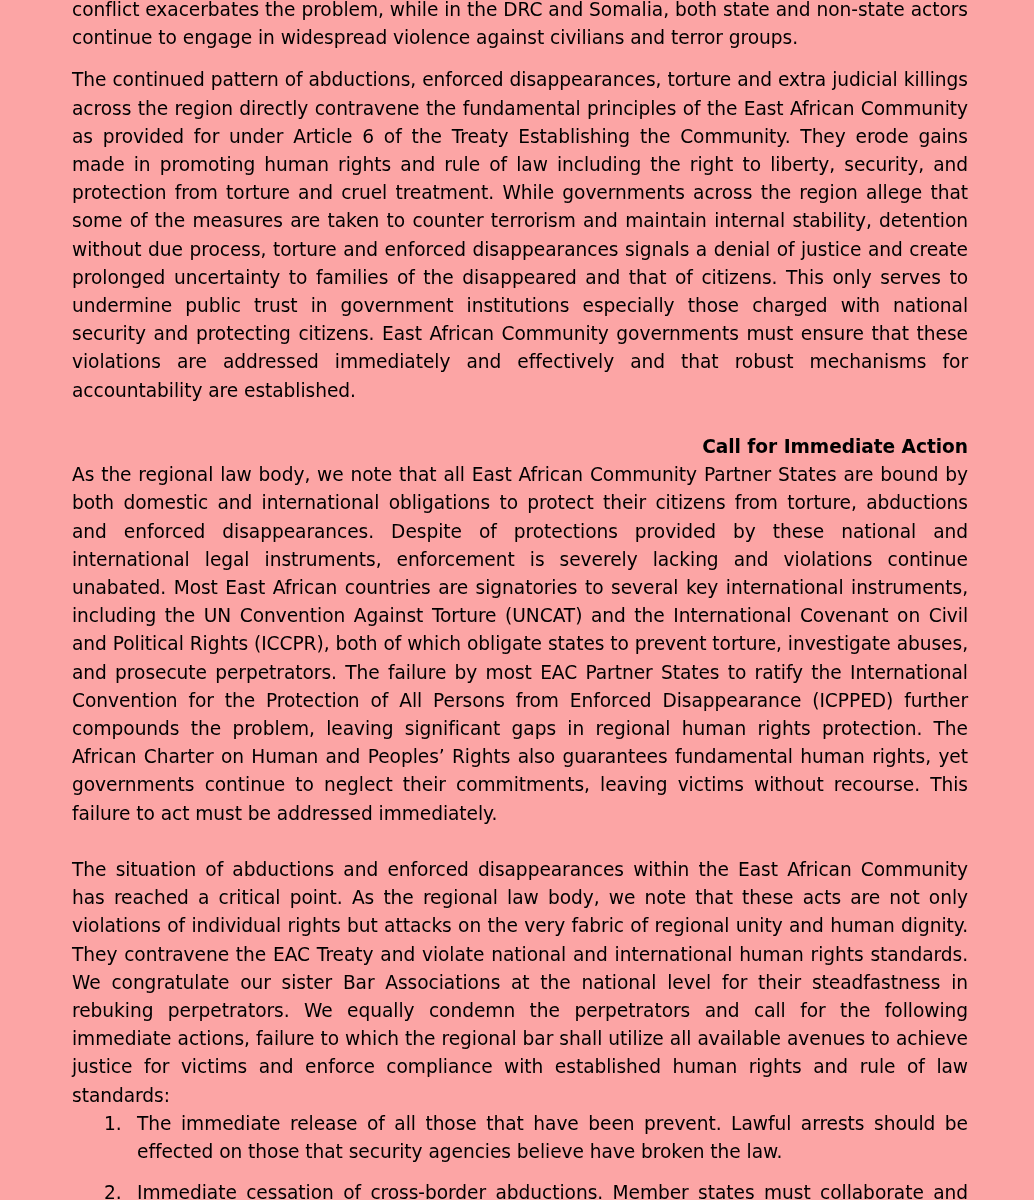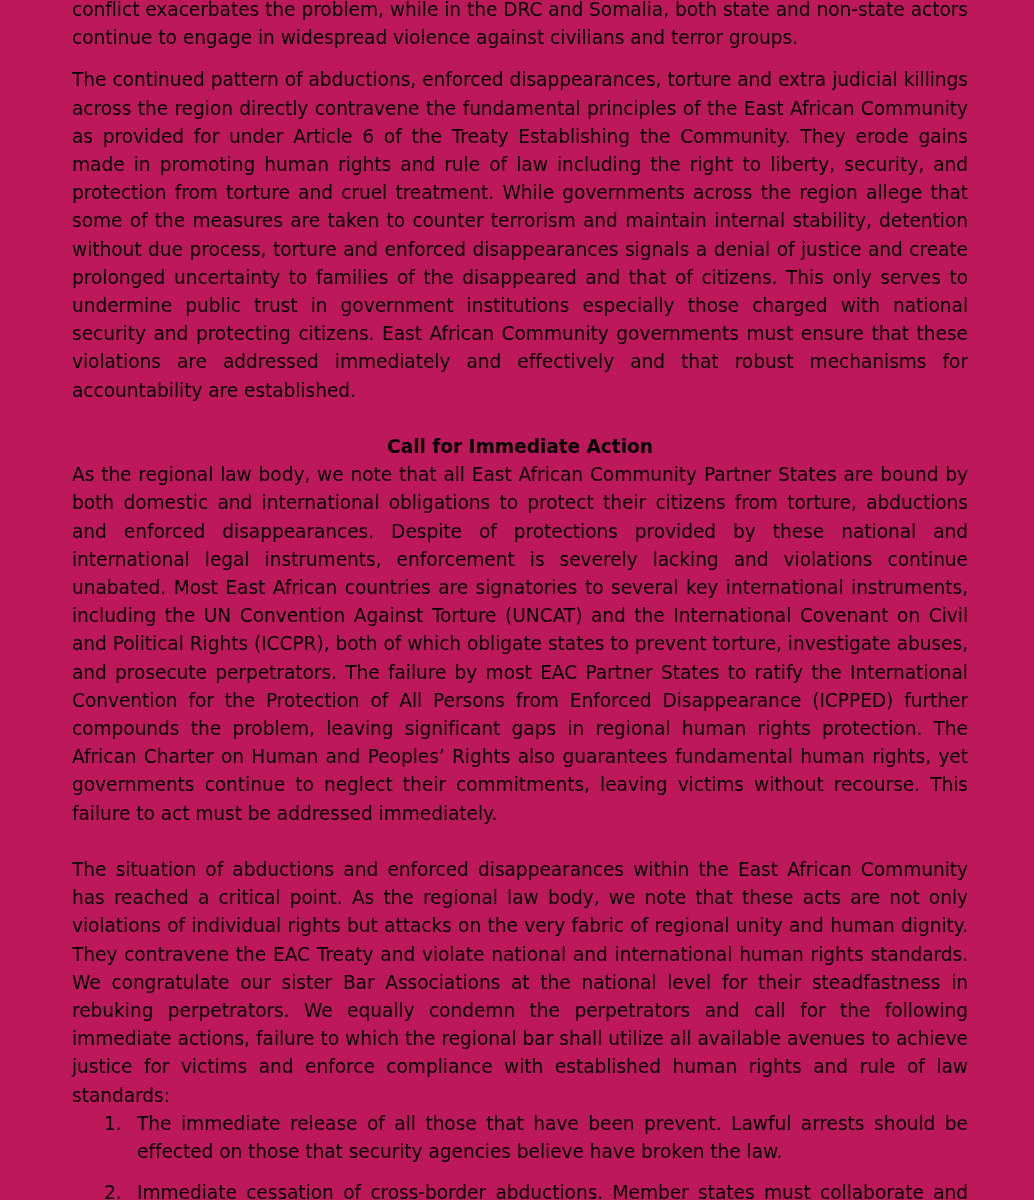--- a/index.html
+++ b/index.html
@@ -13,21 +13,21 @@
     overflow: hidden;
     font-family: "DejaVu Sans", "Liberation Sans", sans-serif;
     color: #000000;
     -webkit-font-smoothing: antialiased;
   }
 
   #page {
     position: relative;
     width: 1034px;
     height: 1200px;
-    background: #be185d;
+    background: #fca5a5;
     box-sizing: border-box;
     padding: 0 35px 0 72px;
   }
 
   .doc-body {
     width: 896px;
     position: relative;
     top: -4px;
   }
 
@@ -54,21 +54,21 @@
   .spacer-half {
     height: 14px;
   }
 
   h3.section-heading {
     margin: 0;
     padding: 0;
     font-size: 18.6px;
     line-height: 28.2px;
     font-weight: bold;
-    text-align: center;
+    text-align: right;
     letter-spacing: -0.05px;
   }
 
   ol.action-list {
     margin: 0;
     padding: 0;
     list-style: none;
     counter-reset: actionitem;
   }
 

